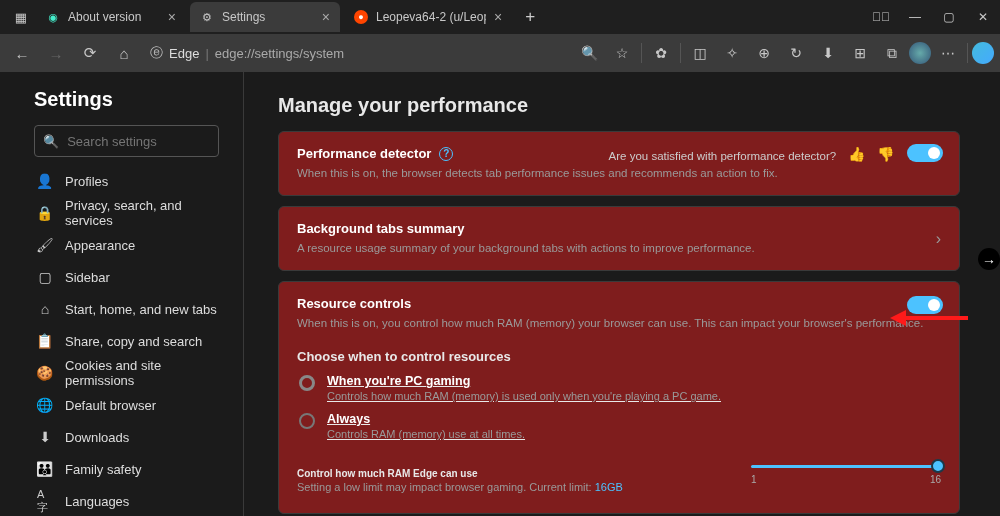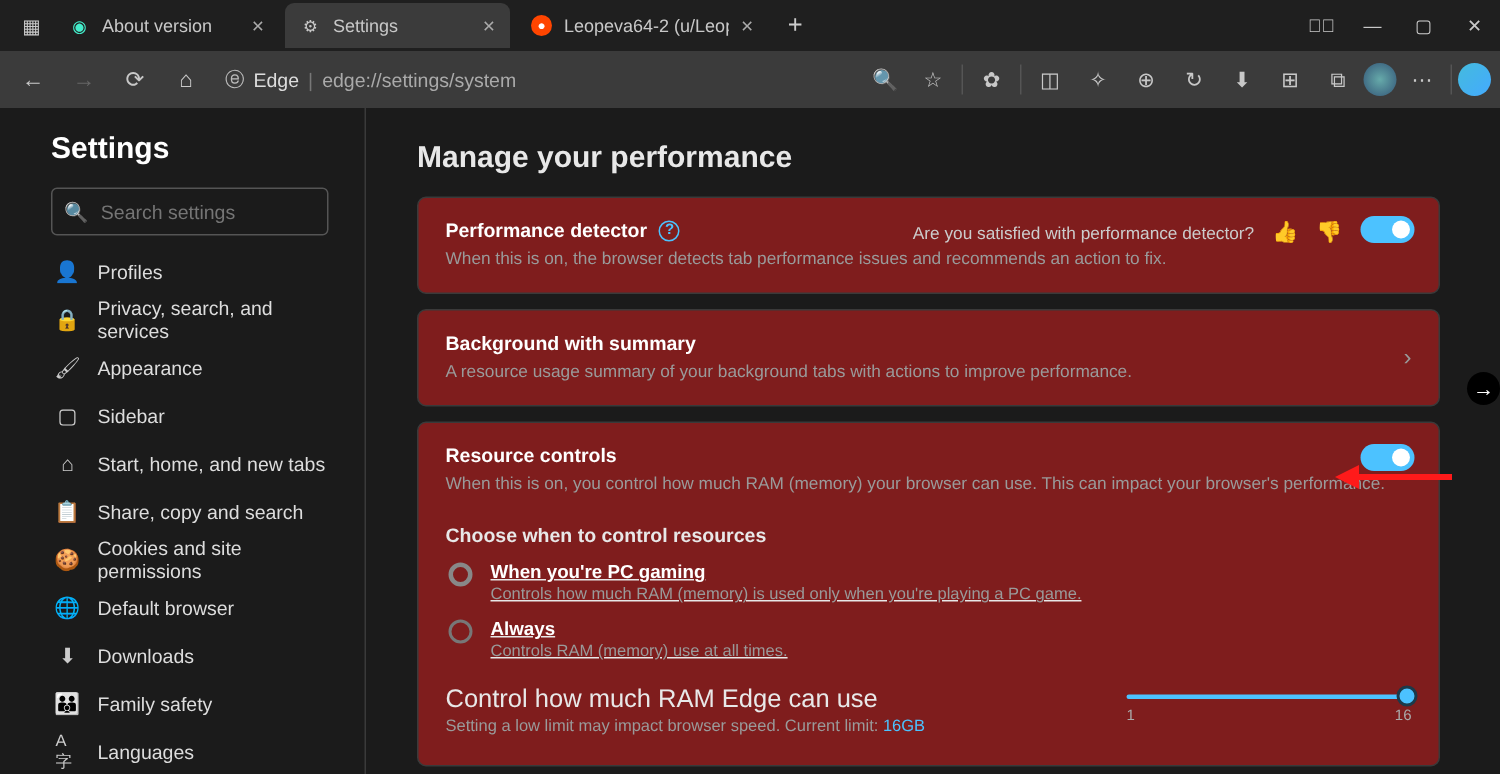--- a/index.html
+++ b/index.html
@@ -55,21 +55,21 @@
     
     .subhdr{font-size:13px;font-weight:600;margin:6px 0 10px 0;}
     .radio-row{display:flex;align-items:flex-start;gap:12px;margin:10px 0 6px 2px;text-decoration:underline;}
     .radio{width:16px;height:16px;border:2px solid #777;border-radius:50%;margin-top:1px;}
     .radio.sel{border:3px solid #888;}
     .opt-title{font-size:12.5px;font-weight:600;color:#fff;}
     .opt-desc{font-size:11px;color:#9a9a9a;margin-top:2px;}
     
     .slider-row{margin-top:16px;}
     .slider-head{display:flex;justify-content:space-between;align-items:center;}
-    .slider-txt{font-size:17px;font-weight:400;}
+    .slider-txt{font-size:10px;font-weight:700;margin-top:12px;}
     .slider-sub{font-size:11px;color:#9a9a9a;margin-top:2px;}
     .slider-sub .link{color:#4cc2ff;}
     .slider-ctl{position:relative;width:190px;}
     .slider-track{height:3px;background:#4cc2ff;border-radius:2px;position:relative;}
     .slider-knob{width:14px;height:14px;border-radius:50%;background:#4cc2ff;border:2px solid #1b3a4a;position:absolute;right:-4px;top:-6px;}
     .slider-lbls{display:flex;justify-content:space-between;font-size:10px;color:#aaa;margin-top:6px;}
     
     
     .annot-arrow{position:absolute;left:890px;top:306px;pointer-events:none;}
     
@@ -203,21 +203,21 @@
       <div class="card-right">
         <span class="sat-q">Are you satisfied with performance detector?</span>
         <span class="thumb">👍</span>
         <span class="thumb">👎</span>
         <div class="toggle"></div>
       </div>
     </div>
 
     <div class="card">
       <div class="card-title">
-          <span>Background with summary</span>
+          <span>Background tabs summary</span>
         </div>
       <div class="card-desc">A resource usage summary of your background tabs with actions to improve performance.</div>
       <span class="chev">›</span>
     </div>
 
     <div class="card" style="padding-bottom:20px;">
       <div class="card-title">
           <span>Resource controls</span>
         </div>
       <div class="card-desc">When this is on, you control how much RAM (memory) your browser can use. This can impact your browser's performance.</div>
@@ -240,21 +240,21 @@
           <div class="opt-title">Always</div>
           <div class="opt-desc">Controls RAM (memory) use at all times.</div>
         </div>
       </div>
 
       <div class="slider-row">
         <div class="slider-head">
           <div>
             <div class="slider-txt">Control how much RAM Edge can use</div>
             <div class="slider-sub">
-              <span>Setting a low limit may impact browser speed. Current limit: </span><span class="link">16GB</span>
+              <span>Setting a low limit may impact browser gaming. Current limit: </span><span class="link">16GB</span>
             </div>
           </div>
           <div class="slider-ctl">
             <div class="slider-track">
                 <div class="slider-knob"></div>
               </div>
             <div class="slider-lbls">
               <span>1</span>
               <span>16</span>
             </div>

